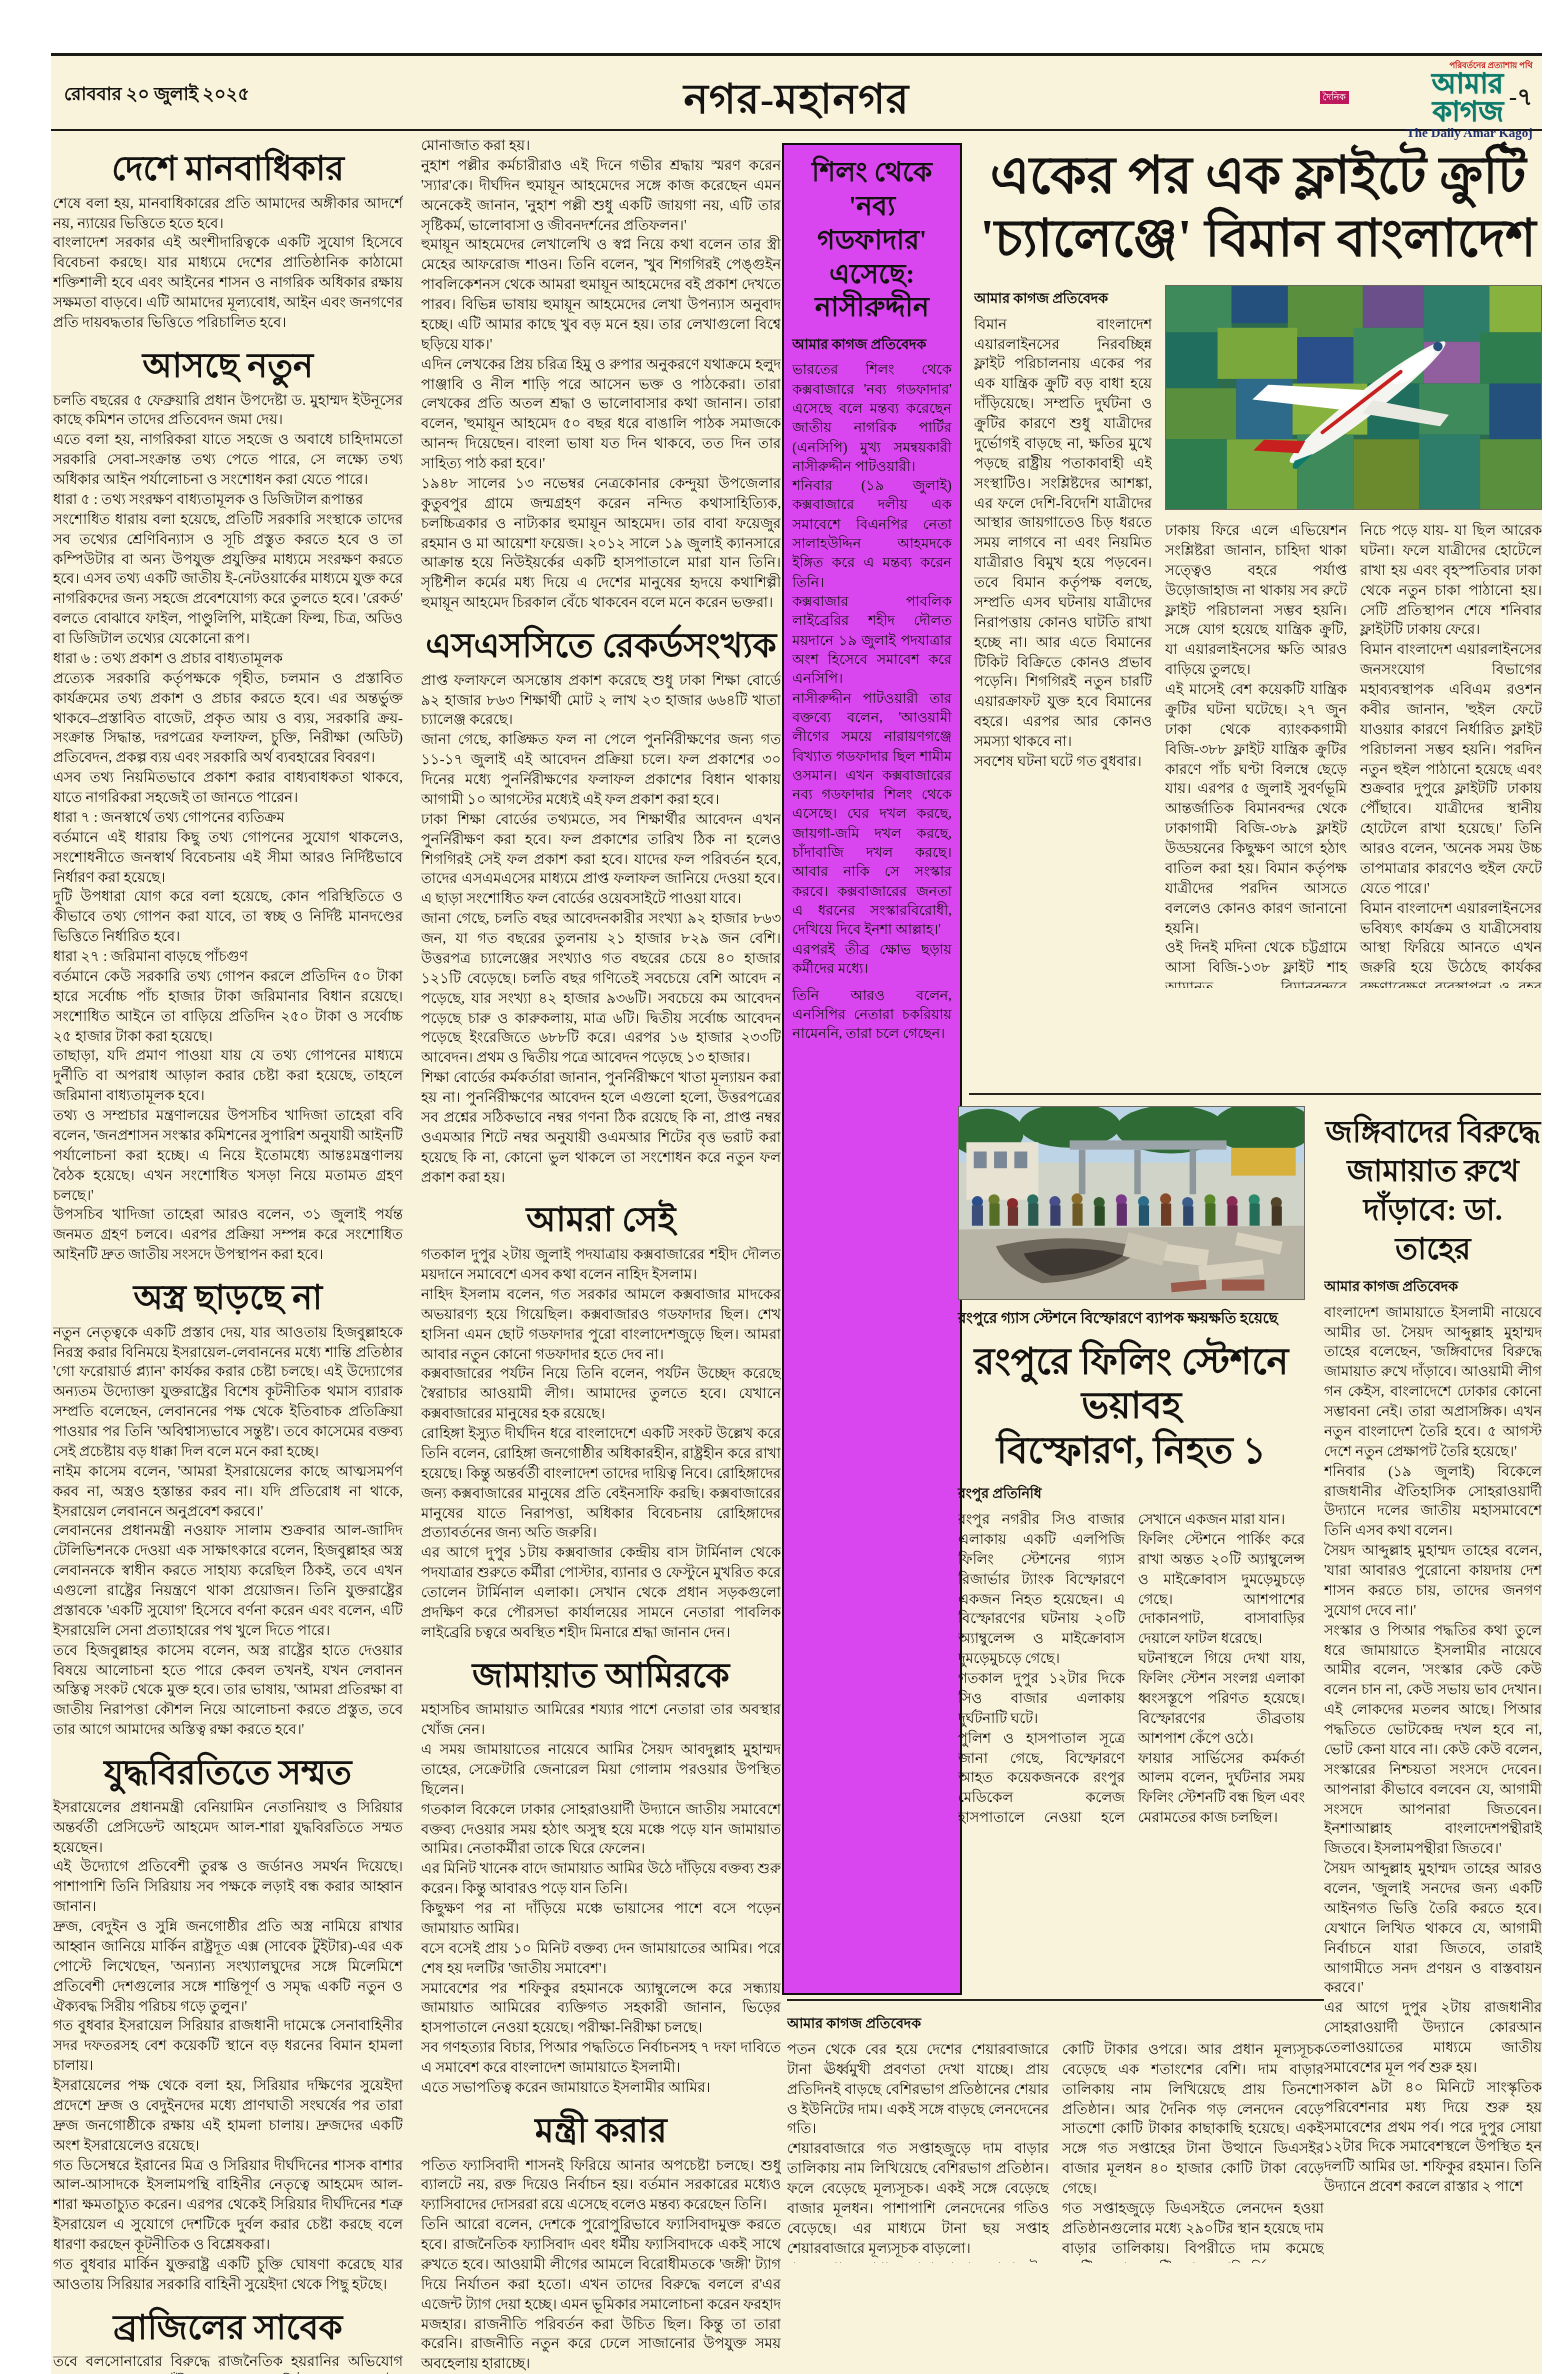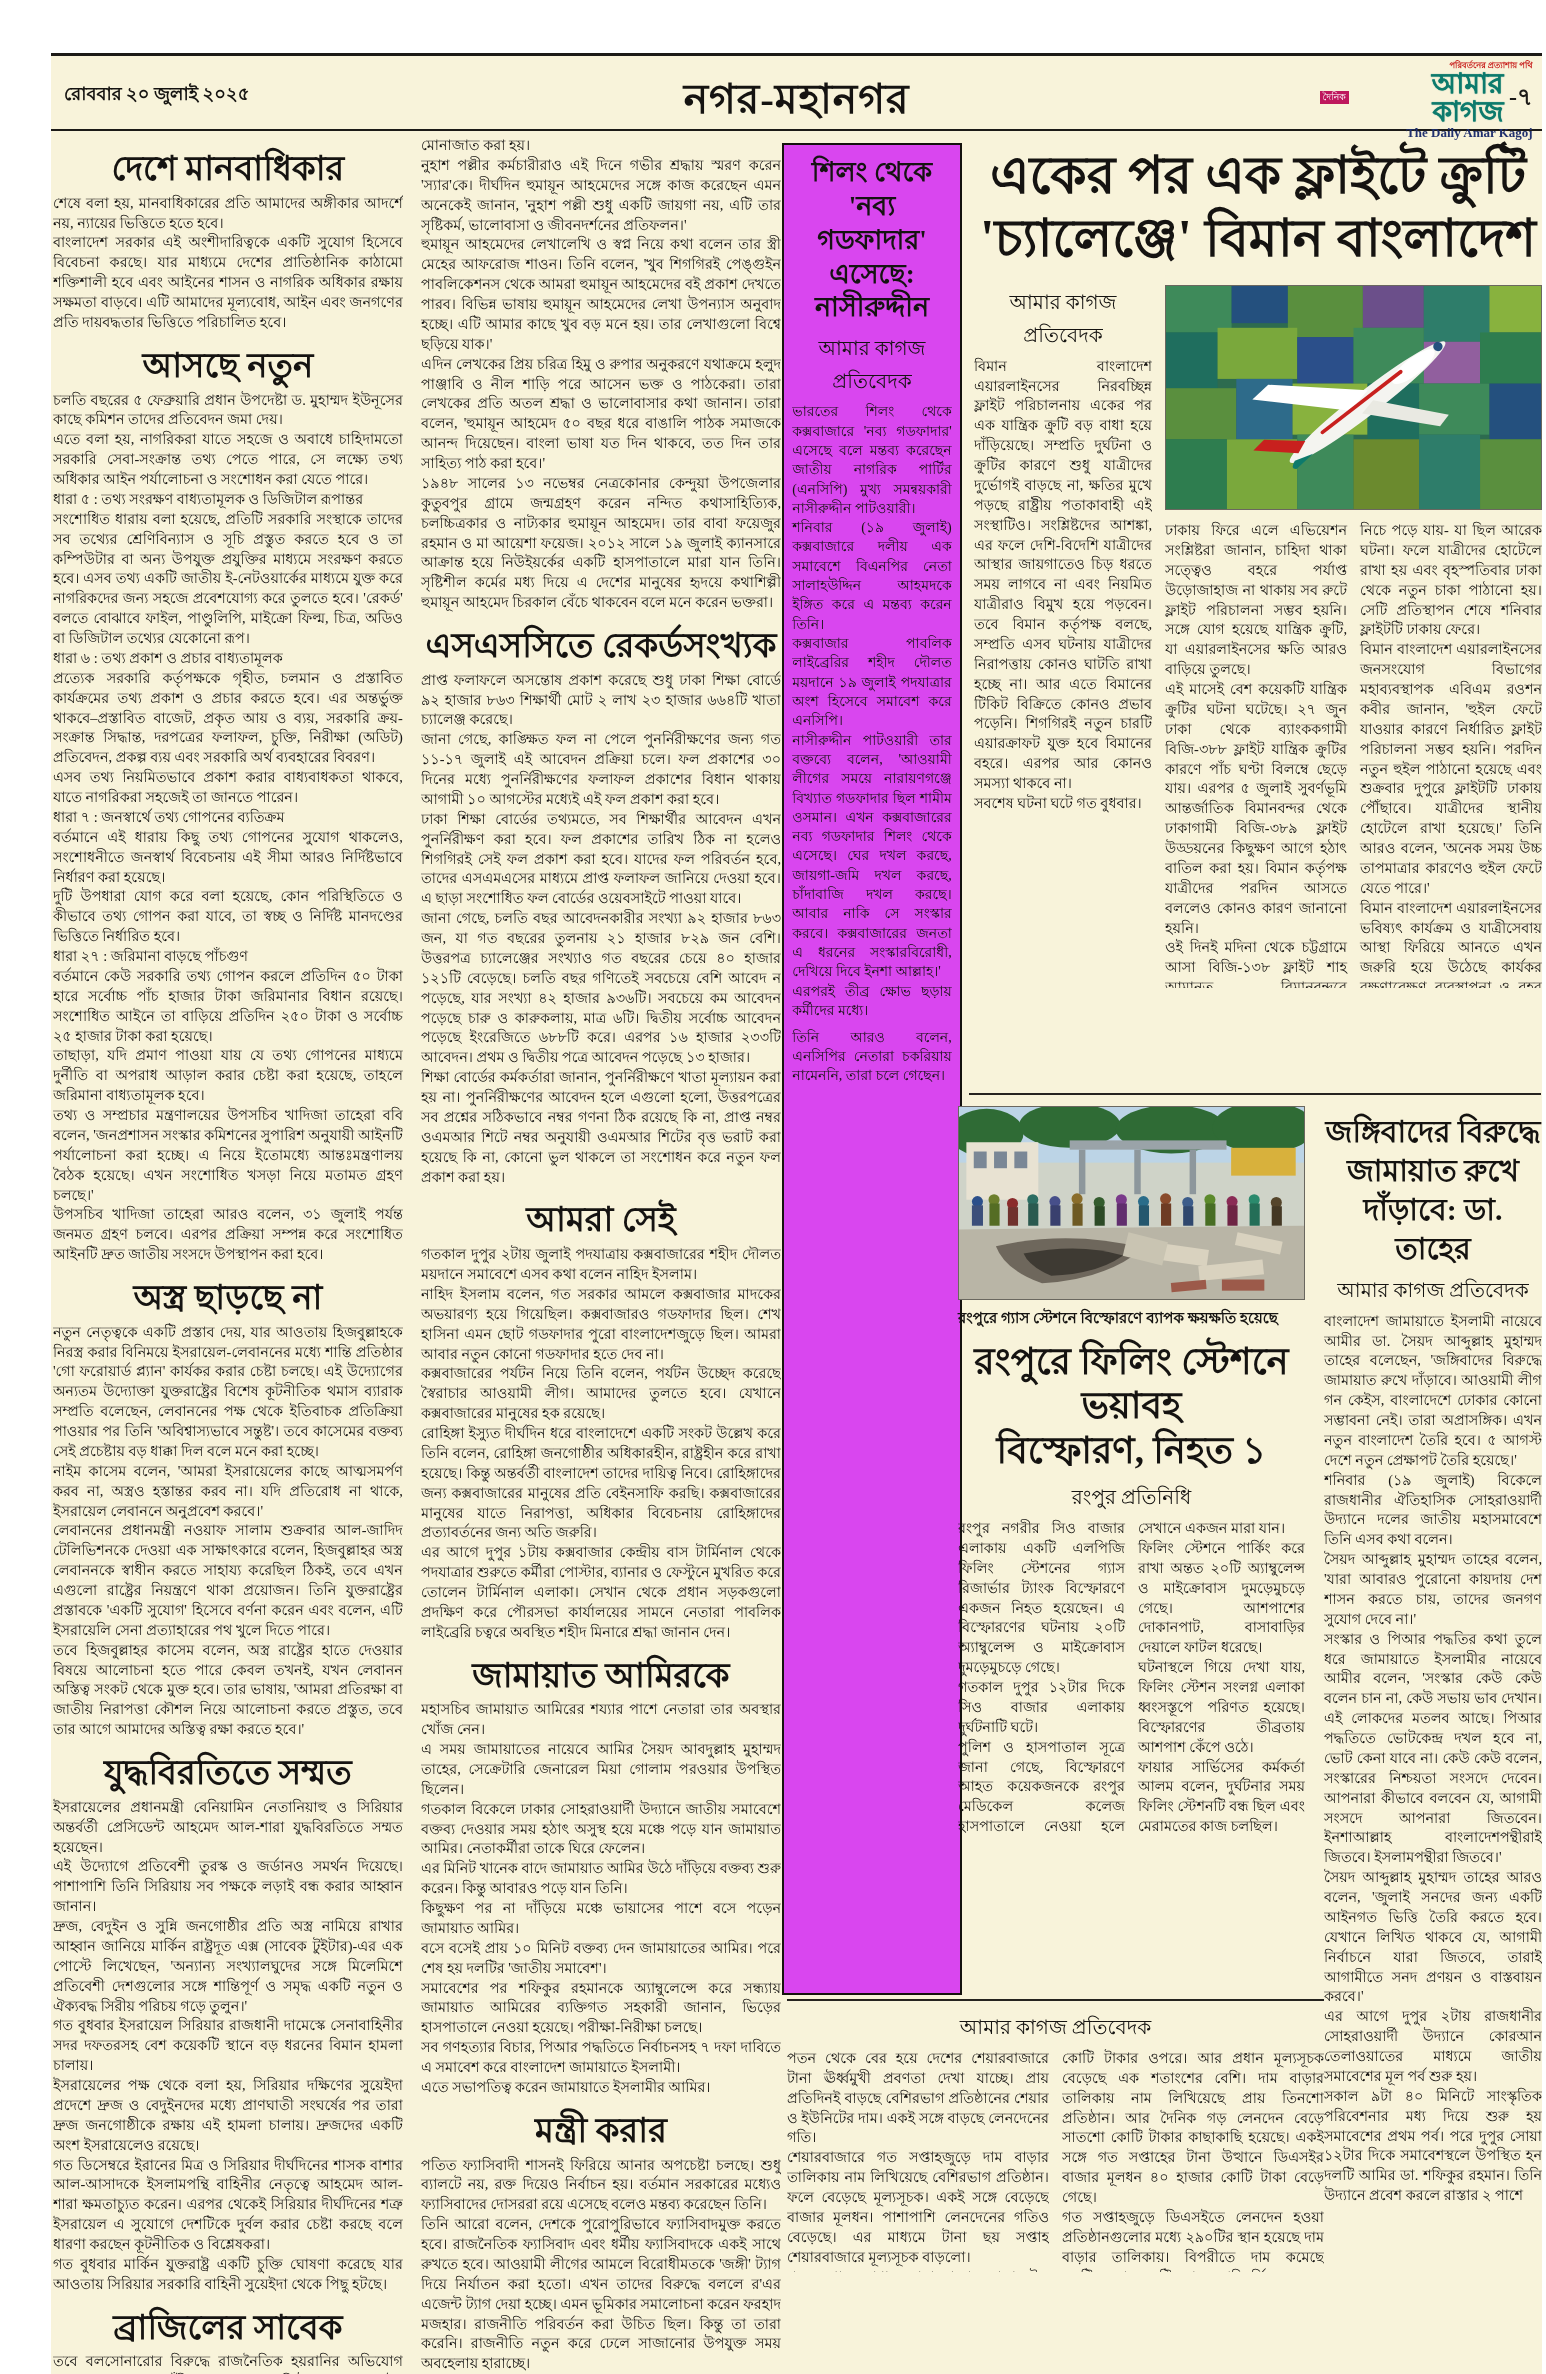--- a/index.html
+++ b/index.html
@@ -17,21 +17,21 @@
   .logo-page{font-size:24px;font-weight:bold;color:#1c1a17;}
   .logo-sub{font-size:13px;color:#20306e;font-weight:bold;line-height:1;}
   
   .content{position:absolute;left:0;top:80px;width:1491px;height:2238px;overflow:hidden;}
   .col{position:absolute;top:0;height:2238px;overflow:hidden;}
   #col1{left:1.9px;width:350px;}
   #col2{left:370px;width:360px;}
   .body-text{font-size:14.4px;line-height:1.38;text-align:justify;white-space:pre-line;}
   .hl{font-weight:bold;text-align:center;white-space:pre-line;}
   .hl-col{font-size:34px;line-height:1.15;margin:13px 0 5.6px 0;}
-  .byline{font-weight:normal;font-size:20px;margin:1.9px 0 3.7px 0;text-align:center;}
+  .byline{font-weight:bold;font-size:14px;margin:1.9px 0 3.7px 0;}
   
   #shilong{position:absolute;left:731px;top:7.4px;width:180px;height:1852px;border:2.8px solid #14110e;padding:7.4px 8.3px;box-sizing:border-box;overflow:hidden;background:#d946ef;}
   #shilong .hl{font-size:27px;line-height:1.25;margin:3.7px 0 7.4px 0;}
   #shilong .body-text{font-size:14px;}
   
   #mainzone{position:absolute;left:923px;top:0;width:568px;}
   .mz-head{font-size:52px;line-height:1.2;font-weight:bold;text-align:center;white-space:pre-line;margin:9.3px 0 15px 0;}
   .mz-row{display:flex;gap:13px;height:703px;overflow:hidden;}
   .mz-lead{width:178px;flex:none;overflow:hidden;}
   .mz-right{flex:1;display:flex;flex-direction:column;}

